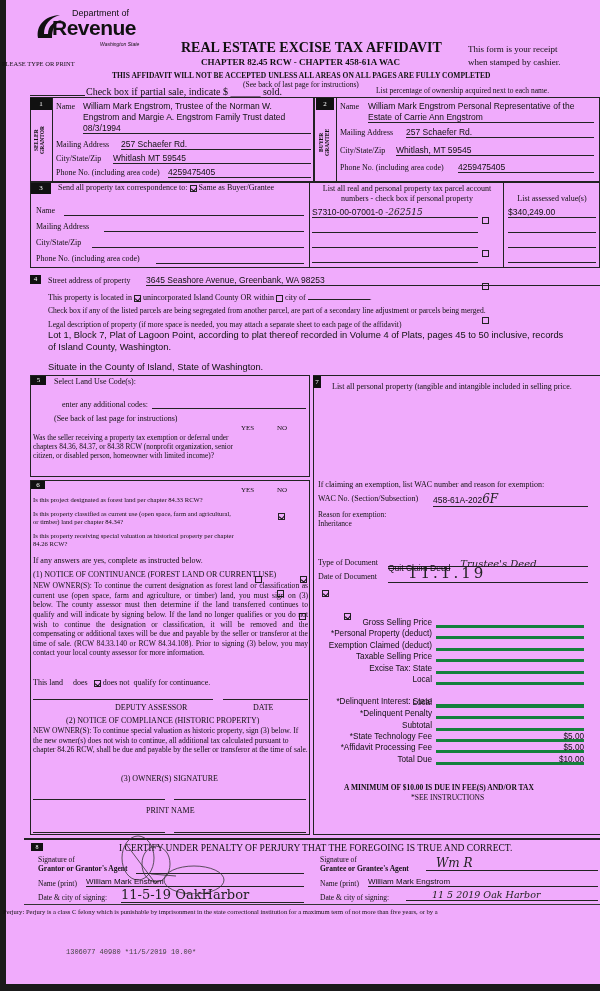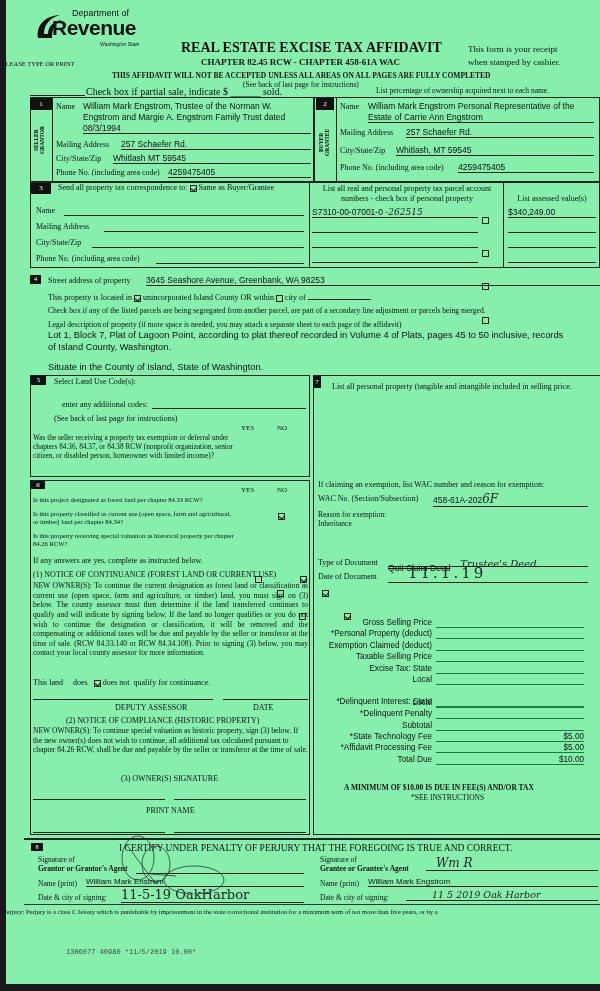--- a/index.html
+++ b/index.html
@@ -1,34 +1,34 @@
 <!DOCTYPE html>
 <html><head>
 <meta charset="utf-8">
 <style>
   * { box-sizing: border-box; margin: 0; padding: 0; }
   html, body { width: 600px; height: 991px; background: #1a1a1a; overflow: hidden; }
   body { font-family: "Liberation Serif", serif; color: #111; position: relative; }
-  .page { position: absolute; left: 6px; top: 0; width: 594px; height: 984px; background: #86efac; }
+  .page { position: absolute; left: 6px; top: 0; width: 594px; height: 984px; background: #f0abfc; }
   .abs { position: absolute; }
   .serif { font-family: "Liberation Serif", serif; }
   .sans { font-family: "Liberation Sans", sans-serif; }
   .mono { font-family: "Liberation Mono", monospace; margin-left: 31px; }
   .hand { font-family: "DejaVu Serif", serif; font-style: italic; color: #222; }
   .ul { border-bottom: 1px solid #222; }
   .box { border: 1px solid #222; }
   .secnum { position: absolute; background: #111; color: #fff; font-size: 7px; text-align: center; }
   .cb { display: inline-block; width: 7px; height: 7px; border: 1px solid #222; position: relative; vertical-align: middle; }
   .cb.checked::after { content: ""; position: absolute; left: 1px; top: 0px; width: 3px; height: 4px; border-right: 1px solid #111; border-bottom: 1px solid #111; transform: rotate(40deg); }
   .lbl { font-size: 8px; }
   .val { font-family: "Liberation Sans", sans-serif; font-size: 8.5px; }
   .vert { position: absolute; writing-mode: vertical-rl; transform: rotate(180deg); font-size: 5.5px; font-weight: bold; text-align: center; line-height: 1.1; }
   .row-fee { position: absolute; left: 0; width: 270px; height: 10px; font-family: "Liberation Sans", sans-serif; font-size: 8.2px; }
   .row-fee .fl { position: absolute; right: 156px; text-align: right; white-space: nowrap; }
-  .row-fee .fv { position: absolute; left: 118px; width: 148px; border-bottom: 1px solid #15803d; text-align: right; height: 10px; }
+  .row-fee .fv { position: absolute; left: 118px; width: 148px; border-bottom: 3px solid #15803d; text-align: right; height: 10px; }
 </style>
 </head>
 <body>
 
 <div class="page">
 
   
   <div class="abs" style="left:28px;top:6px;width:110px;height:52px;">
     <svg width="30" height="30" viewBox="0 0 30 30" style="position:absolute;left:0;top:6px;">
       <path d="M4 26 C2 14 10 4 26 3 C16 6 10 12 10 22 L14 22 C14 14 20 9 28 8 C20 12 18 18 18 26 Z" fill="#111"></path>

